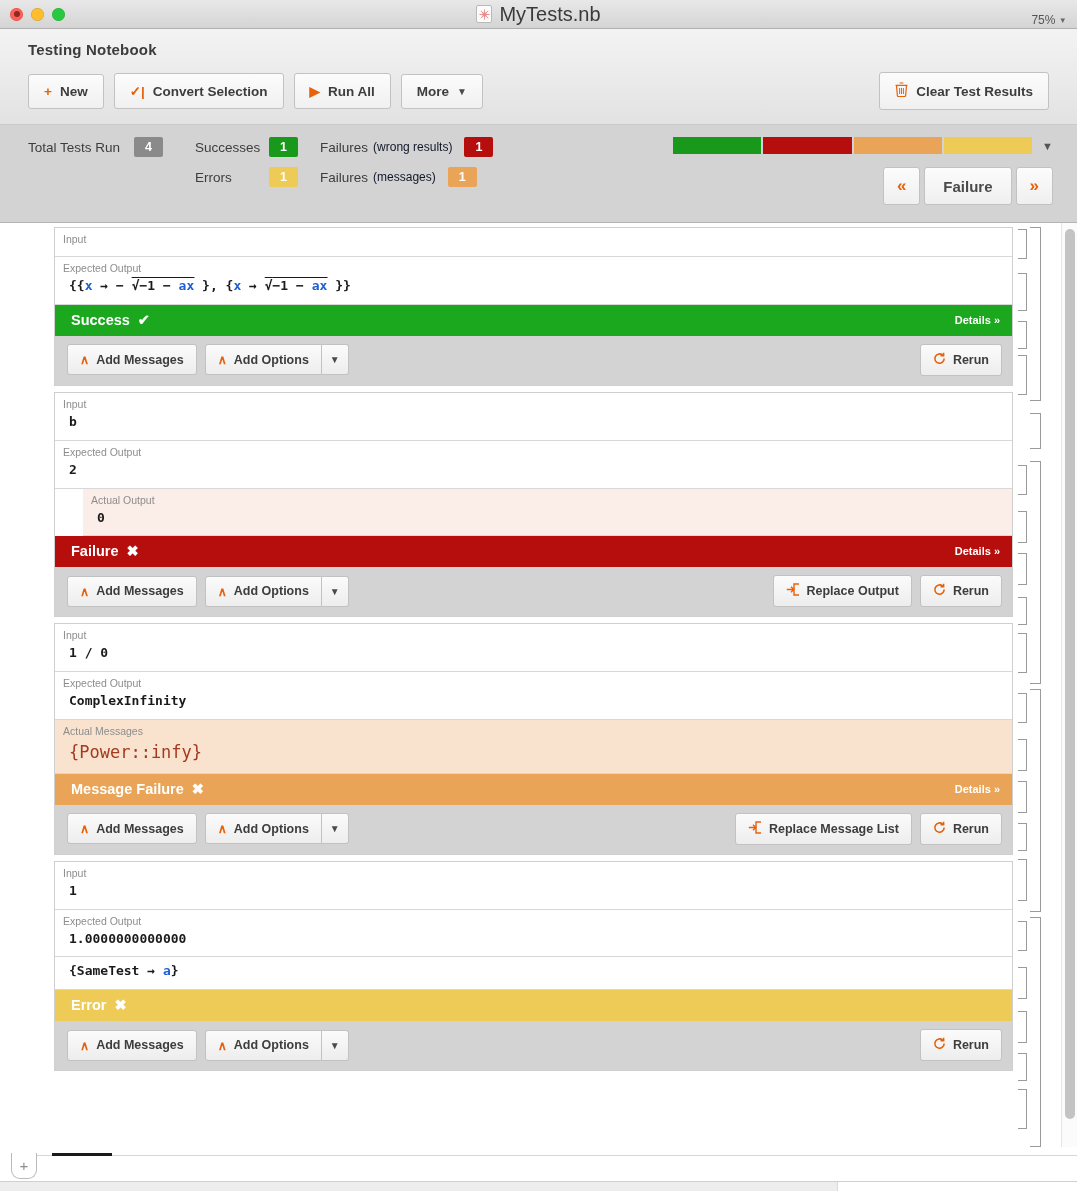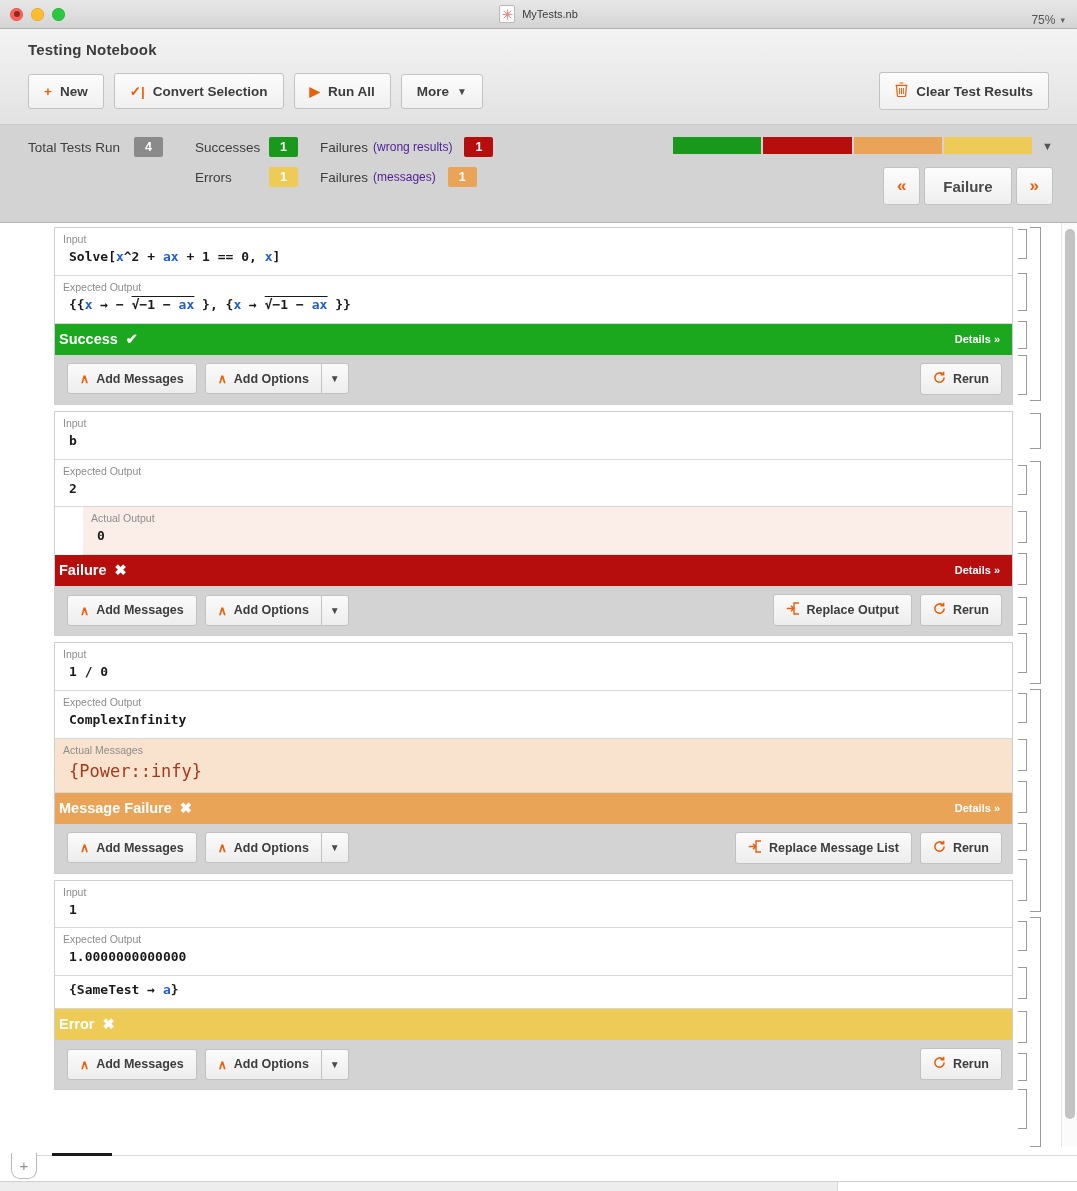--- a/index.html
+++ b/index.html
@@ -28,21 +28,21 @@
   .title-center {
     position:absolute; left:0; right:0; top:0; bottom:0;
     display:flex; align-items:center; justify-content:center; gap:7px;
     pointer-events:none;
   }
   .nb-icon {
     width:16px;height:18px; background:#fbfbfb;
     border:1px solid #b9b9b9; border-radius:2px;
     display:flex;align-items:center;justify-content:center;
   }
-  .title-text { font-size:11px; color:#3a3a3a; }
+  .title-text { font-size:20px; color:#3a3a3a; }
   .zoom-ctl {
     position:absolute; right:12px; top:12px; bottom:0;
     display:flex; align-items:center; gap:5px;
     font-size:12px; color:#555;
   }
   .caret-sm { font-size:9px; color:#666; }
 
   
   .toolbar {
     background: linear-gradient(180deg,#f3f3f3 0%, #eaeaea 55%, #e2e2e2 100%);
@@ -69,21 +69,21 @@
     border-bottom:1px solid #b5b5b5;
     padding: 12px 28px 16px 28px;
     display:flex; align-items:flex-start;
     position:relative;
     height: 98px;
   }
   .stats-grid { display:flex; align-items:flex-start; gap:0; }
   .scol { display:flex; flex-direction:column; gap:10px; }
   .srow { display:flex; align-items:center; height:20px; }
   .slabel { font-size:13.5px; color:#3d3d3d; }
-  .ssub { font-size:12px; color:#4c1d95; margin-left:5px; }
+  .ssub { font-size:12px; color:#0f172a; margin-left:5px; }
   .chip {
     min-width:29px; height:20px; border-radius:2px;
     display:flex;align-items:center;justify-content:center;
     font-size:12.5px; font-weight:bold; color:#fff;
     padding:0 7px;
   }
   .chip.grey { background:#8a8a8a; }
   .chip.green{ background:#18991c; }
   .chip.red  { background:#b60d0d; }
   .chip.yellow{ background:#edcb56; color:#fff; }
@@ -125,21 +125,21 @@
   .fval {
     font-family:"DejaVu Sans Mono","Liberation Mono", monospace;
     font-size:13px; font-weight:bold; color:#1a1a1a;
     padding-left:6px; line-height:1.45; white-space:nowrap;
   }
   .fval.msg { color:#a33a1e; font-weight:normal; font-size:17px; }
   .sym-blue { color:#1f5fd0; }
 
   .statusbar {
     display:flex; align-items:center; justify-content:space-between;
-    padding: 7px 12px 8px 4px;
+    padding: 7px 12px 8px 16px;
     color:#fff;
   }
   .statusbar.success { background:#1ba81f; }
   .statusbar.failure { background:#b60d0d; }
   .statusbar.msgfail { background:#e9a458; }
   .statusbar.error   { background:#edcb56; }
   .status-title { font-size:14.5px; font-weight:bold; display:flex;align-items:center; gap:8px; }
   .status-details { font-size:11px; font-weight:bold; cursor:pointer; }
 
   .actionbar {
@@ -322,21 +322,20 @@
       </div>
     </div>
   </div>
 
   <div class="nbwrap">
     <div class="nbscroll">
 
       <div class="testcell" style="margin-top:4px">
         <div class="field">
           <div class="flabel">Input</div>
-          <div class="fval">Solve[<span class="sym-blue">x</span>^2 + <span class="sym-blue">ax</span> + 1 == 0, <span class="sym-blue">x</span>]</div>
         </div>
         <div class="field">
           <div class="flabel">Expected Output</div>
           <div class="fval">{{<span class="sym-blue">x</span> → − <span style="text-decoration:overline">√<span style="text-decoration:overline">−1 − <span class="sym-blue">ax</span></span></span> }, {<span class="sym-blue">x</span> → <span style="text-decoration:overline">√<span style="text-decoration:overline">−1 − <span class="sym-blue">ax</span></span></span> }}</div>
         </div>
         <div class="statusbar success">
           <span class="status-title">
             <span>Success</span>
             <span>✔</span>
           </span>

